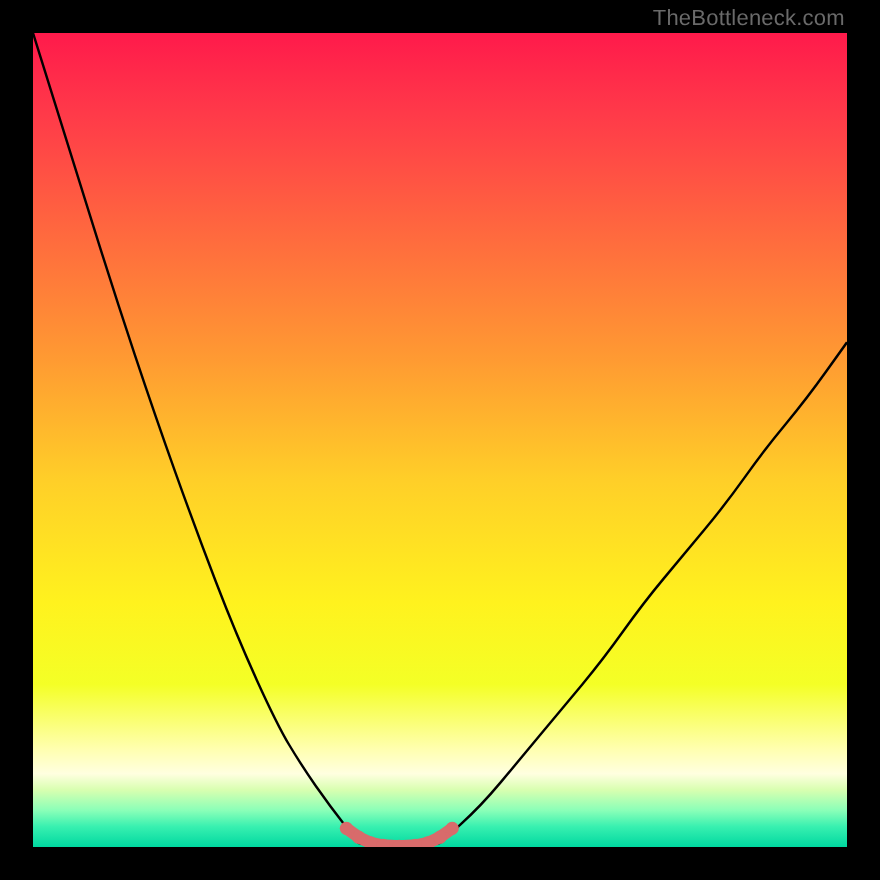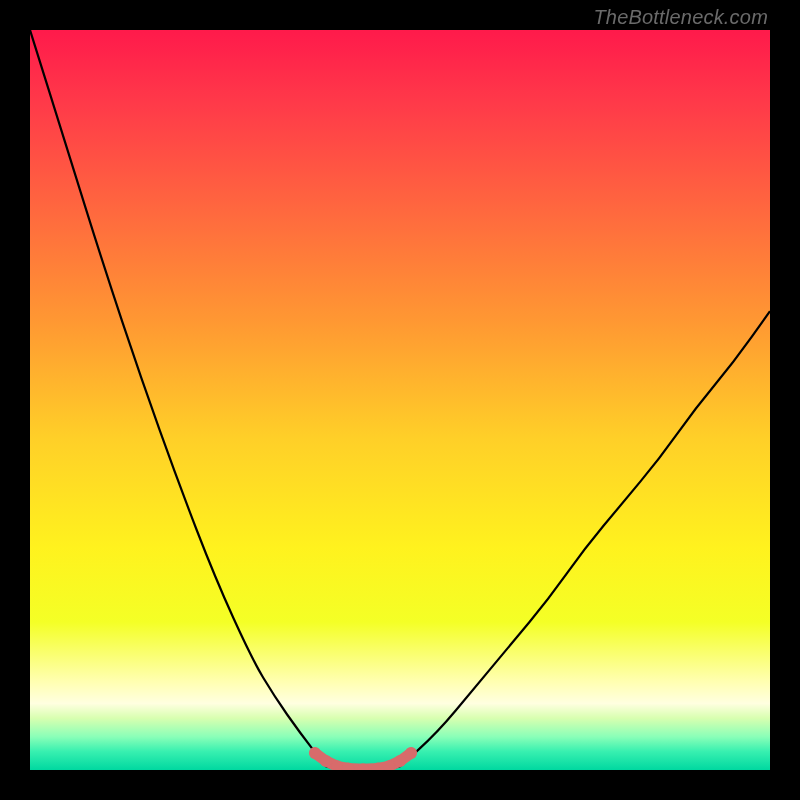--- a/index.html
+++ b/index.html
@@ -9,21 +9,20 @@
     height: 800px;
     background: #000;
     overflow: hidden;
     font-family: Arial, Helvetica, sans-serif;
   }
   .stage {
     position: relative;
     width: 800px;
     height: 724px;
     background: #000;
-    font-style: italic;
   }
   .plot-area {
     position: absolute;
     left: 30px;
     top: 30px;
     width: 740px;
     height: 740px;
     overflow: hidden;
   }
   .gradient-bg {

